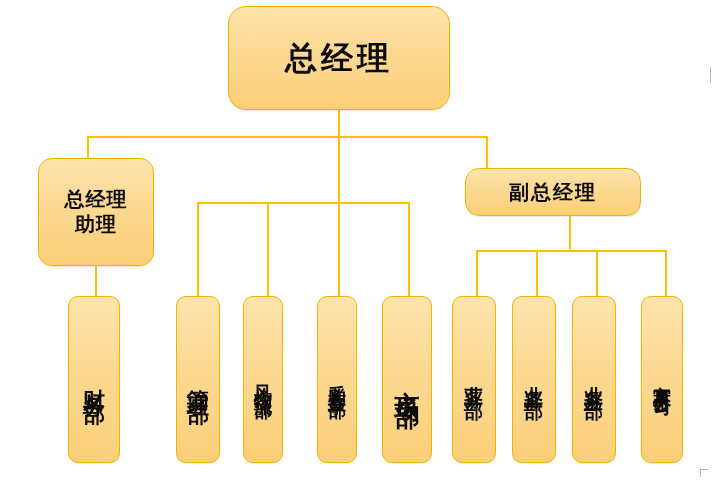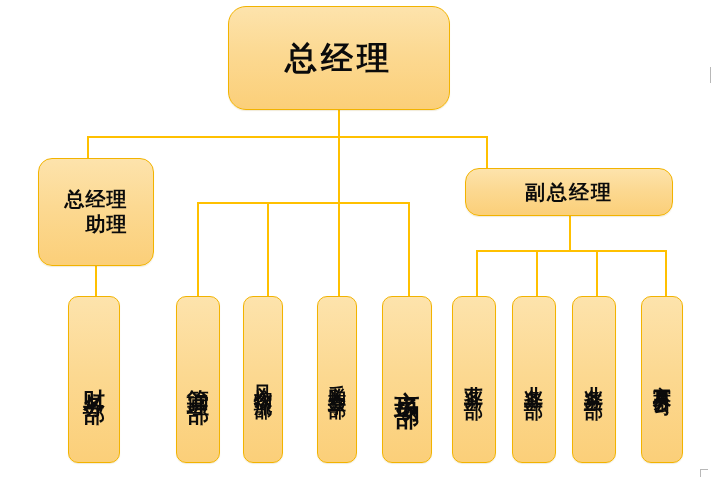--- a/index.html
+++ b/index.html
@@ -41,39 +41,39 @@
     line-height: 1.25;
     box-shadow: 0 1px 1px rgba(180,140,40,0.18);
   }
   .node .label {
     display: block;
     white-space: pre-line;
   }
 
   
   .node.h-box { border-radius: 14px; }
-  .node.h-box .label { font-weight: 700; letter-spacing: 2px; text-align: right; }
+  .node.h-box .label { font-weight: 700; letter-spacing: 2px; }
 
   
   #node-gm {
     left: 228px; top: 6px; width: 222px; height: 104px;
     border-radius: 18px;
   }
   #node-gm .label { font-size: 32px; letter-spacing: 4px; }
 
   
   #node-gm-assistant {
     left: 38px; top: 158px; width: 116px; height: 108px;
     border-radius: 14px;
   }
   #node-gm-assistant .label { font-size: 20px; letter-spacing: 1px; }
 
   
   #node-deputy-gm {
-    left: 465px; top: 168px; width: 208px; height: 48px;
+    left: 465px; top: 168px; width: 176px; height: 48px;
     border-radius: 14px;
   }
   #node-deputy-gm .label { font-size: 20px; letter-spacing: 2px; }
 
   
   .node.v-box {
     border-radius: 10px;
     align-items: center;
     justify-content: center;
   }

